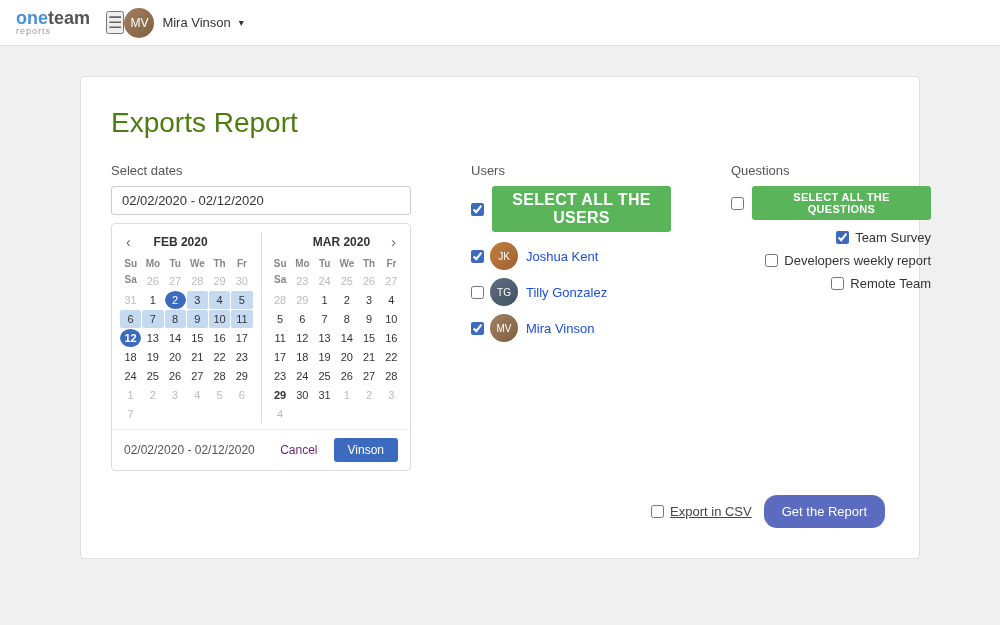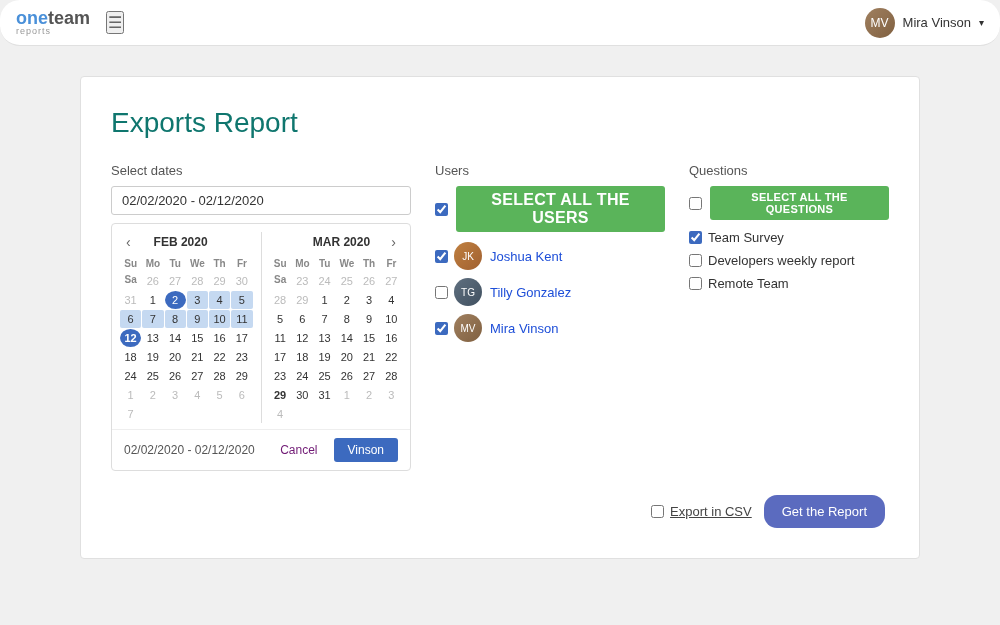--- a/index.html
+++ b/index.html
@@ -4,24 +4,23 @@
   <style>
     * { box-sizing: border-box; margin: 0; padding: 0; }
     body { font-family: Arial, sans-serif; background: #f0f0f0; color: #333; font-size: 13px; }
 
     
     .navbar {
       background: #fff;
       height: 46px;
       display: flex;
       align-items: center;
-      justify-content: space-between;
+      justify-content: flex-start;
       padding: 0 16px;
       border-bottom: 1px solid #e0e0e0;
-      border-radius: 20px;
     }
     .navbar-left { display: flex; align-items: center; gap: 16px; }
     .logo { display: flex; flex-direction: column; line-height: 1; }
     .logo-top { font-size: 18px; font-weight: bold; color: #222; }
     .logo-top span.one { color: #4a90d9; }
     .logo-top span.team { color: #555; }
     .logo-bottom { font-size: 9px; color: #999; letter-spacing: 1px; }
     .hamburger { font-size: 16px; color: #666; cursor: pointer; }
     .navbar-right { display: flex; align-items: center; gap: 8px; }
     .user-avatar {
@@ -41,28 +40,28 @@
     .report-card {
       background: #fff;
       border: 1px solid #e0e0e0;
       border-radius: 4px;
       padding: 30px 30px 30px 30px;
       min-height: 380px;
     }
     .report-title {
       font-size: 28px;
       font-weight: 400;
-      color: #0f766e;
+      color: #4d7c0f;
       margin-bottom: 24px;
     }
 
     
     .columns {
       display: flex;
-      gap: 24px;
+      gap: 60px;
       align-items: flex-start;
     }
     .col-dates { min-width: 300px; }
     .col-users { min-width: 200px; }
     .col-questions { min-width: 200px; flex: 1; }
 
     .col-label {
       font-size: 13px;
       color: #555;
       margin-bottom: 8px;
@@ -228,20 +227,21 @@
       padding: 5px 10px;
       cursor: pointer;
       font-weight: bold;
       letter-spacing: 0.3px;
     }
     .question-row {
       display: flex;
       align-items: center;
       margin-bottom: 8px;
       gap: 6px;
+      justify-content: flex-end;
     }
     .question-row input[type="checkbox"] {
       accent-color: #3c6abf;
     }
     .question-row-header {
       display: flex;
       align-items: center;
       gap: 8px;
       margin-bottom: 10px;
     }

